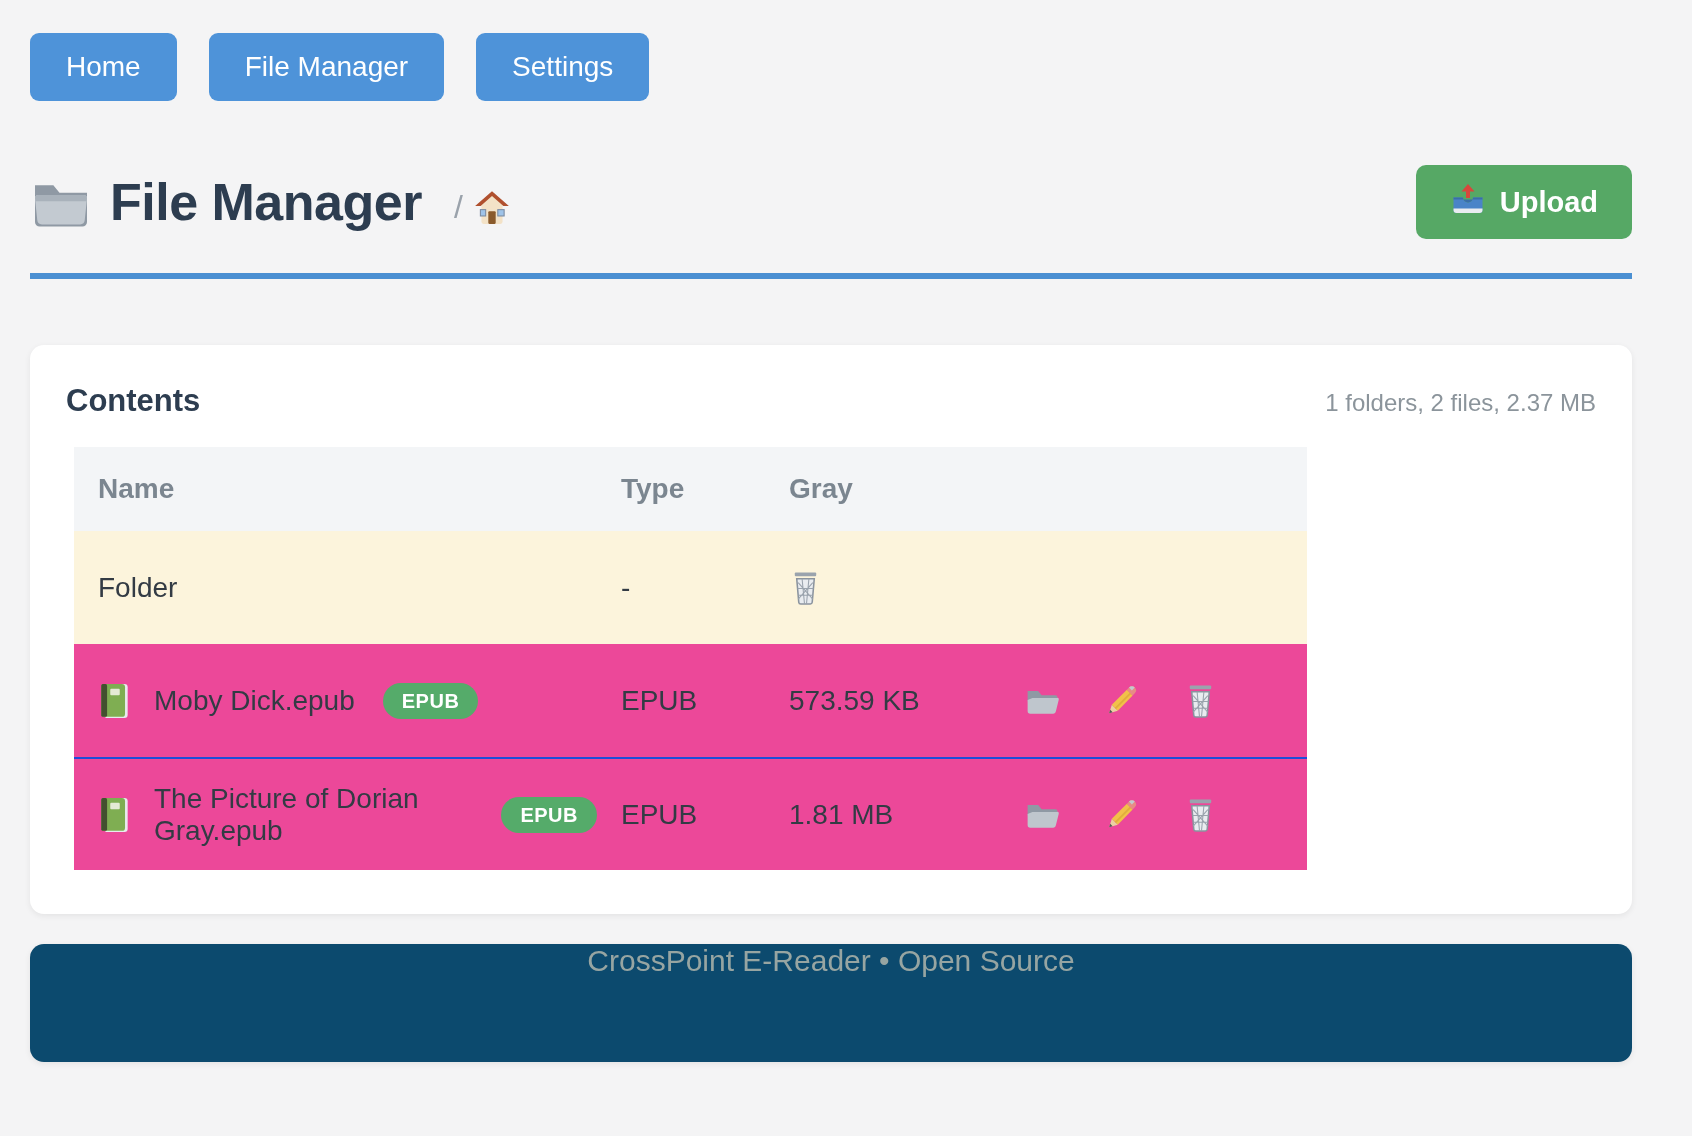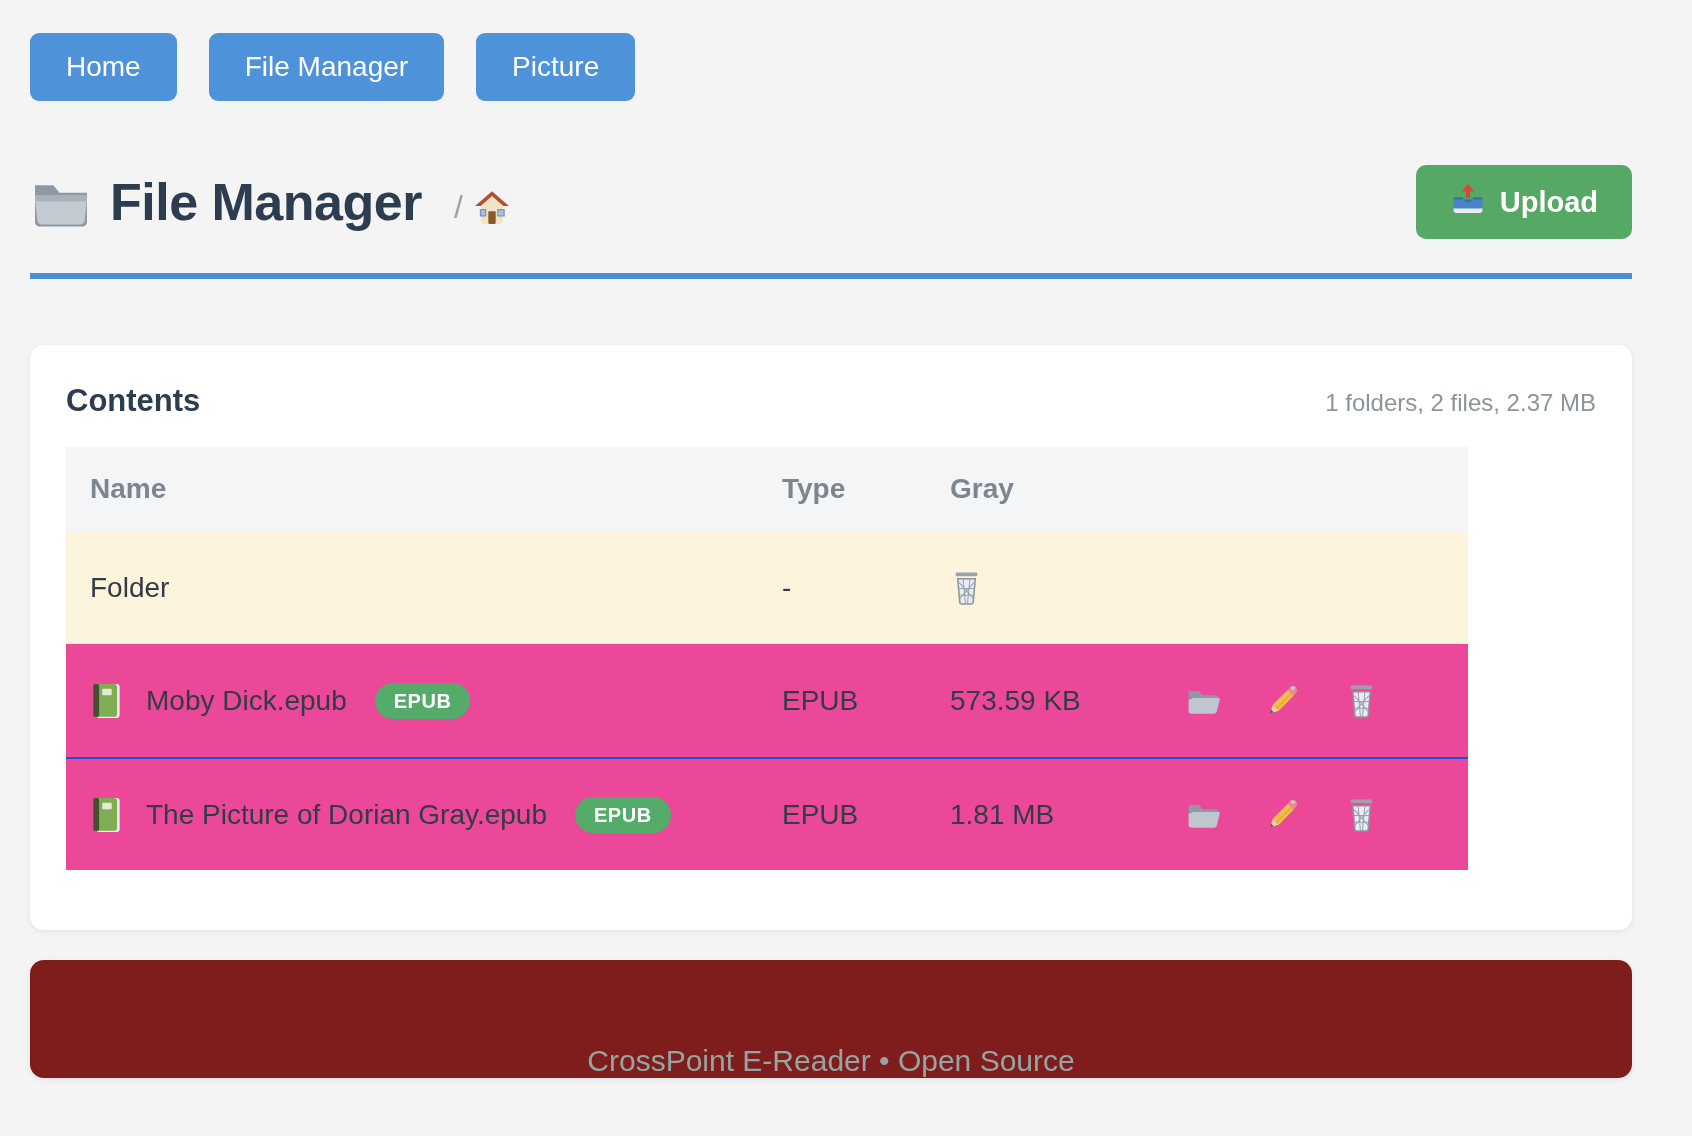--- a/index.html
+++ b/index.html
@@ -32,27 +32,27 @@
   }
   .tb-btn svg { width:36px; height:32px; }
   .btn-upload { background:#56a865; }
   .btn-newfolder { background:#e8a33d; }
 
   .blue-divider { margin-top:34px; height:6px; background:#4a8fd2; width:1602px; }
 
   
   .card {
     margin-top:66px; width:1602px; background:#ffffff; border-radius:14px;
-    box-shadow:0 2px 6px rgba(0,0,0,0.07); padding:38px 36px 60px 36px;
+    box-shadow:0 2px 6px rgba(0,0,0,0.07); padding:38px 36px 44px 36px;
   }
   .card-head { display:flex; justify-content:space-between; align-items:baseline; }
   .card-title { font-size:31px; font-weight:bold; color:#2d3d50; }
   .card-summary { font-size:24px; color:#8b949b; }
 
-  .table { margin-top:28px; width:1402px; }
+  .table { margin-top:28px; width:1233px;margin-left:8px; }
   .trow { display:grid; grid-template-columns:1fr 168px 237px 305px; align-items:center; }
   .thead { background:#f3f5f7; height:84px; }
   .thead .cell { font-size:28px; font-weight:bold; color:#7b8690; }
   .cell { padding-left:24px; }
   .cell-actions { padding-left:23px; display:flex; gap:44px; align-items:center; }
 
   .drow { height:113px; font-size:28px; color:#333b44; }
   .row-folder { background:#fcf4dc; }
   .row-epub { background:#ec4899; }
   .row-epub + .row-epub { border-top:2px solid #1d4ed8; }
@@ -65,35 +65,35 @@
     border-radius:999px; padding:8px 19px; line-height:1; margin-left:6px;
   }
   .badge-folder { background:#e8a33d; }
   .badge-epub { background:#55ab6a; }
 
   .action-btn { background:none; border:none; cursor:pointer; padding:0; }
   .action-btn svg { width:35px; height:37px; display:block; }
 
   
   .footer-card {
-    margin-top:30px; width:1602px; height:118px; background:#7f1d1d; border-radius:14px;
-    box-shadow:0 2px 6px rgba(0,0,0,0.07); display:flex; align-items:flex-end; justify-content:center;
+    margin-top:30px; width:1602px; height:118px; background:#0c4a6e; border-radius:14px;
+    box-shadow:0 2px 6px rgba(0,0,0,0.07); display:flex; align-items:flex-start; justify-content:center;
   }
   .footer-text { color:#97a5a2; font-size:30px; }
 </style>
 </head>
 <body>
 
 <div class="page">
   <div class="content">
 
     <div class="nav">
       <button class="nav-btn">Home</button>
       <button class="nav-btn">File Manager</button>
-      <button class="nav-btn">Picture</button>
+      <button class="nav-btn">Settings</button>
     </div>
 
     <div class="header-row">
       <div class="title-group">
         <span class="title-icon">
             <svg viewBox="0 0 40 34">
               <path d="M3 6h12l4 5h18v19a3 3 0 0 1-3 3H6a3 3 0 0 1-3-3z" fill="#8f99a4"></path>
               <path d="M5 12.5h30a2 2 0 0 1 2 2.2L35.5 29a3 3 0 0 1-3 2.7H7.5a3 3 0 0 1-3-2.7L3 14.7a2 2 0 0 1 2-2.2z" fill="#c3cad1"></path>
               <path d="M5 12.5h30a2 2 0 0 1 2 2.2l-.2 1.8H3.3l-.3-1.8a2 2 0 0 1 2-2.2z" fill="#a9b2bb"></path>
             </svg>

